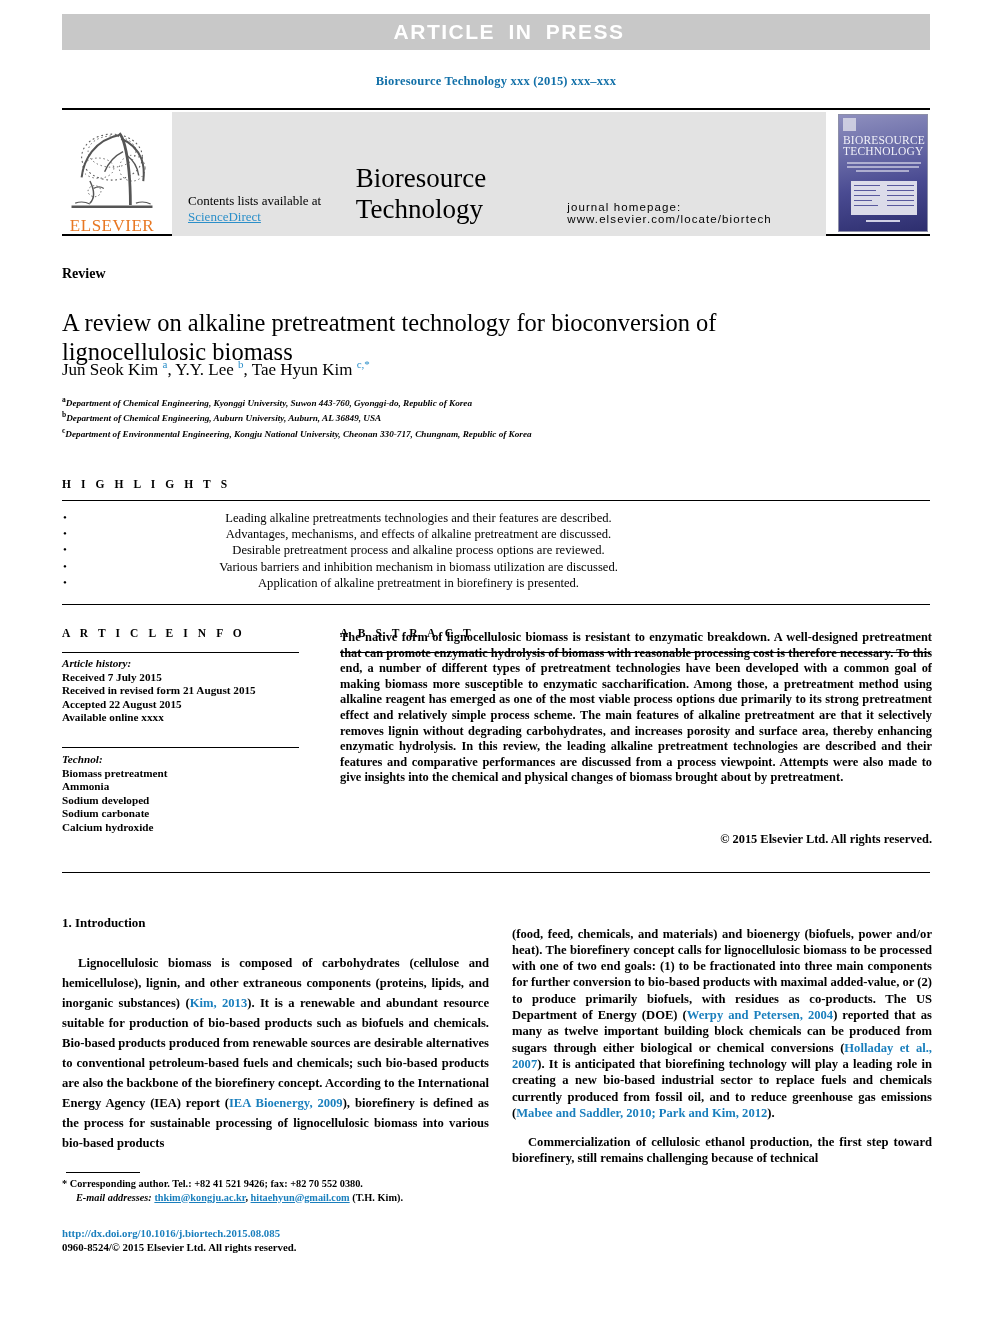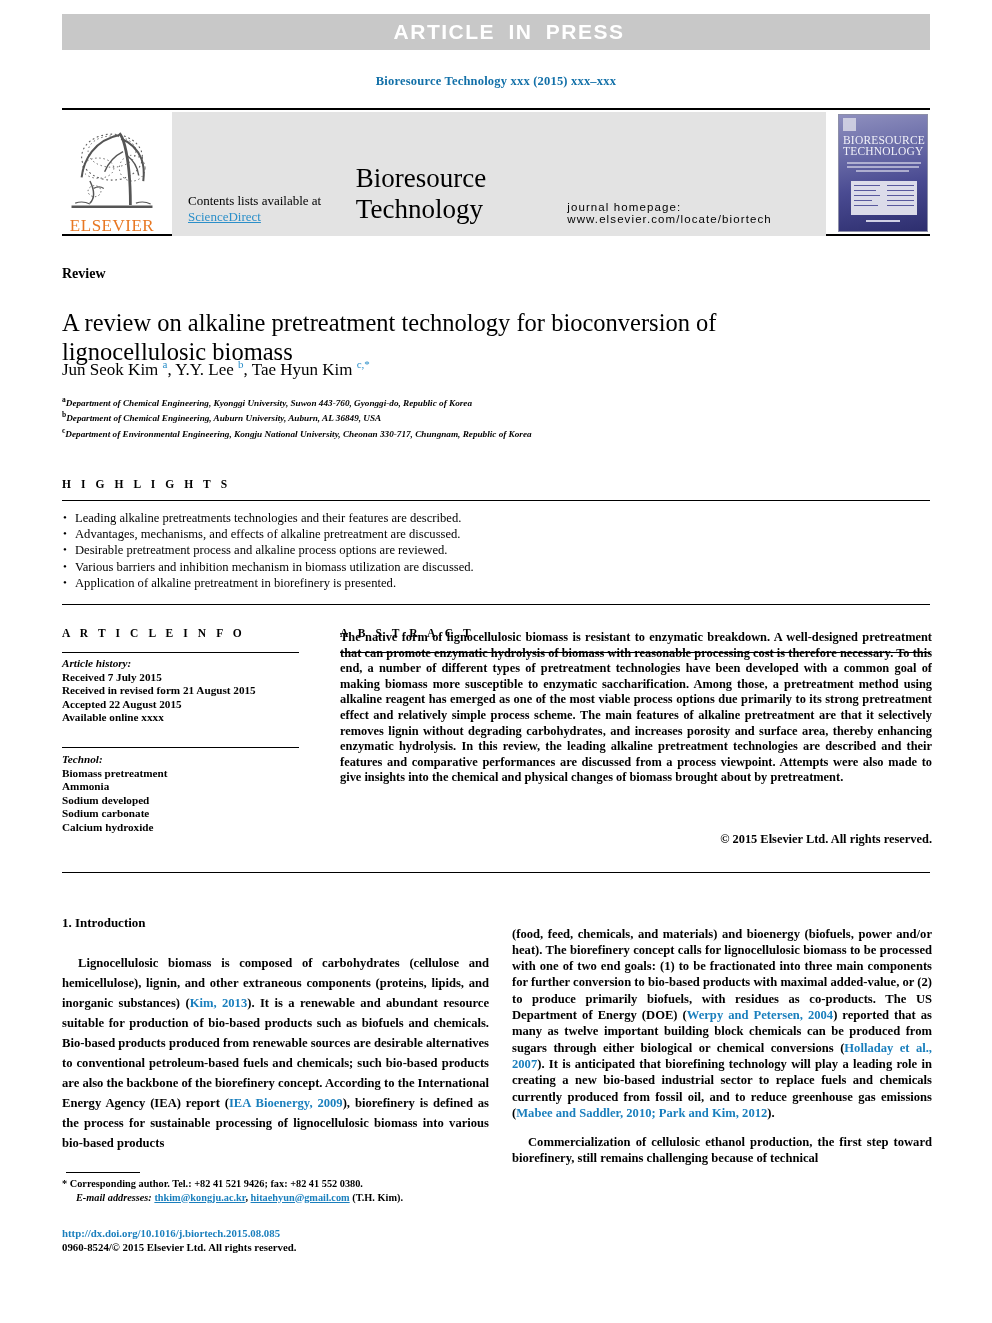--- a/index.html
+++ b/index.html
@@ -150,21 +150,21 @@
     font-size:11.5px; font-weight:bold; letter-spacing:3.6px;
   }
   .hl-rule {
     position:absolute; left:62px; top:500px; width:868px;
     border-top:1px solid #000;
   }
   .hl-list {
     position:absolute; left:62px; top:510px; width:700px;
     font-size:12.6px; line-height:16.2px;
   }
-  .hl-list .li { position: relative; padding-left: 13px; }
+  .hl-list .li { position: relative; padding-left: 13px; text-align: center; }
   .hl-list .li::before {
     content:"\2022"; position:absolute; left:1px; top:-1px; font-size:11px;
   }
   .hl-rule2 {
     position:absolute; left:62px; top:604px; width:868px;
     border-top:1px solid #000;
   }
 
   
   .info-head {
@@ -381,21 +381,21 @@
   <div class="col-left">
       <p class="indent">Lignocellulosic biomass is composed of carbohydrates (cellulose and hemicellulose), lignin, and other extraneous components (proteins, lipids, and inorganic substances) (<span class="lnk">Kim, 2013</span>). It is a renewable and abundant resource suitable for production of bio-based products such as biofuels and chemicals. Bio-based products produced from renewable sources are desirable alternatives to conventional petroleum-based fuels and chemicals; such bio-based products are also the backbone of the biorefinery concept. According to the International Energy Agency (IEA) report (<span class="lnk">IEA Bioenergy, 2009</span>), biorefinery is defined as the process for sustainable processing of lignocellulosic biomass into various bio-based products</p>
     </div>
   <div class="col-right">
       <p>(food, feed, chemicals, and materials) and bioenergy (biofuels, power and/or heat). The biorefinery concept calls for lignocellulosic biomass to be processed with one of two end goals: (1) to be fractionated into three main components for further conversion to bio-based products with maximal added-value, or (2) to produce primarily biofuels, with residues as co-products. The US Department of Energy (DOE) (<span class="lnk">Werpy and Petersen, 2004</span>) reported that as many as twelve important building block chemicals can be produced from sugars through either biological or chemical conversions (<span class="lnk">Holladay et al., 2007</span>). It is anticipated that biorefining technology will play a leading role in creating a new bio-based industrial sector to replace fuels and chemicals currently produced from fossil oil, and to reduce greenhouse gas emissions (<span class="lnk">Mabee and Saddler, 2010; Park and Kim, 2012</span>).</p>
       <p class="indent">Commercialization of cellulosic ethanol production, the first step toward biorefinery, still remains challenging because of technical</p>
     </div>
 
   <div class="fn-rule"></div>
   <div class="footnote">
-    <div>* Corresponding author. Tel.: +82 41 521 9426; fax: +82 41 552 0380.</div>
+    <div>* Corresponding author. Tel.: +82 41 521 9426; fax: +82 70 552 0380.</div>
     <div style="padding-left:14px;">
       <span class="em">E-mail addresses:</span>
       <a class="lnk" href="#">thkim@kongju.ac.kr</a><span>, </span><a class="lnk" href="#">hitaehyun@gmail.com</a>
       <span>(T.H. Kim).</span>
     </div>
   </div>
   <div class="doi-block">
     <div class="doi">http://dx.doi.org/10.1016/j.biortech.2015.08.085</div>
     <div>0960-8524/© 2015 Elsevier Ltd. All rights reserved.</div>
   </div>

